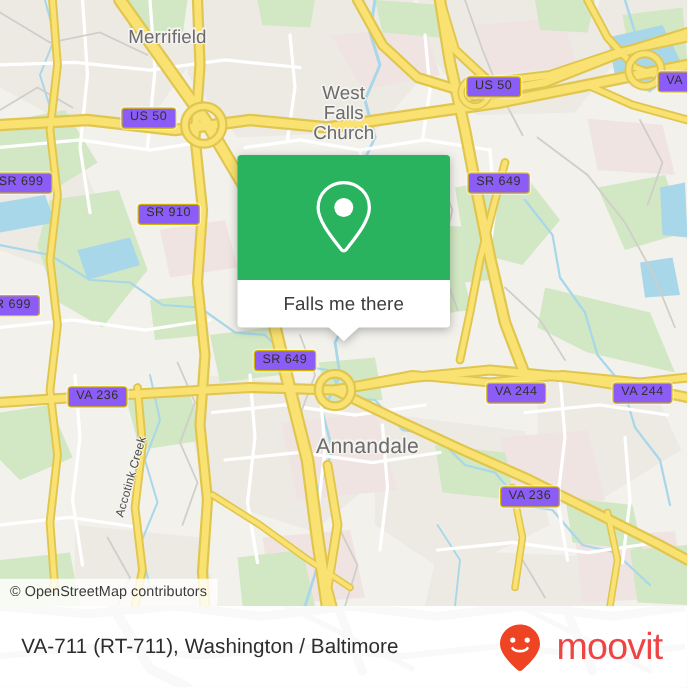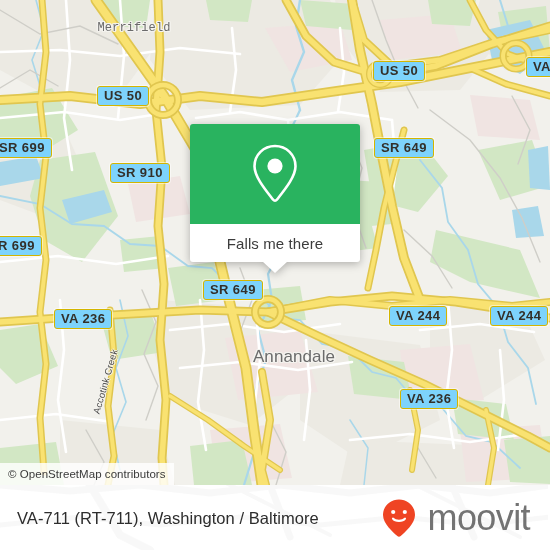--- a/index.html
+++ b/index.html
@@ -49,27 +49,27 @@
     white-space: pre;
     letter-spacing: .2px;
     text-shadow:
       -1.2px 0 #f4f3ef, 1.2px 0 #f4f3ef, 0 -1.2px #f4f3ef, 0 1.2px #f4f3ef;
     pointer-events: none;
   }
 
   
   .shield {
     position: absolute;
-    background: #7dd3fc;
+    background: #8b5cf6;
     border: 1.6px solid #d3b500;
     border-radius: 3px;
     color: #33302a;
     font-family: "Liberation Sans", sans-serif;
-    font-weight: bold;
-    font-size: 13px;
+    font-weight: normal;
+    font-size: 10px;
     letter-spacing: .4px;
     padding: 2px 6px 2.5px 6px;
     white-space: nowrap;
     line-height: 1;
     box-shadow: 0 0 0 1px rgba(255,255,255,.5);
   }
 
   
   #attribution {
     position: absolute;
@@ -143,22 +143,22 @@
     letter-spacing: .05px;
     white-space: nowrap;
   }
   #brand {
     position: absolute;
     right: 18px; top: 50%;
     transform: translateY(-50%);
     display: flex; align-items: center;
   }
   #brand-wordmark {
-    color: #737373;
-    font-size: 36px;
+    color: #ef4444;
+    font-size: 30px;
     font-weight: 500;
     letter-spacing: -.6px;
     line-height: 1;
     margin-left: 11px;
   }
 </style>
 </head>
 <body>
 
 <div id="screen">
@@ -343,21 +343,24 @@
       <g stroke="#f9e271" fill="none">
         <circle cx="163" cy="100" r="15" stroke-width="4.5"></circle>
         <circle cx="268" cy="312" r="13" stroke-width="4.5"></circle>
         <circle cx="516" cy="56" r="13" stroke-width="4"></circle>
         <circle cx="380" cy="74" r="11" stroke-width="3.5"></circle>
       </g>
     </svg>
 
     <div class="creek-label" style="left:96px; top:408px; transform: rotate(-74deg); transform-origin: left center;">Accotink Creek</div>
 
-    <div class="place-label" style="left:134px; top:22px; font-size:12px; transform: translateX(-50%); font-family: Liberation Mono, monospace;">Merrifield</div>
+    <div class="place-label" style="left:134px; top:22px; font-size:15px; transform: translateX(-50%);">Merrifield</div>
+    <div class="place-label" style="left:275px; top:67px; font-size:15px; transform: translateX(-50%);">West
+Falls
+Church</div>
     <div class="place-label" style="left:294px; top:348px; font-size:17px; transform: translateX(-50%);">Annandale</div>
 
     <div class="shield" style="left:97px; top:86px;">US 50</div>
     <div class="shield" style="left:373px; top:61px;">US 50</div>
     <div class="shield" style="left:-8px; top:138px;">SR 699</div>
     <div class="shield" style="left:-18px; top:236px;">SR 699</div>
     <div class="shield" style="left:110px; top:163px;">SR 910</div>
     <div class="shield" style="left:374px; top:138px;">SR 649</div>
     <div class="shield" style="left:203px; top:280px;">SR 649</div>
     <div class="shield" style="left:526px; top:57px;">VA</div>

